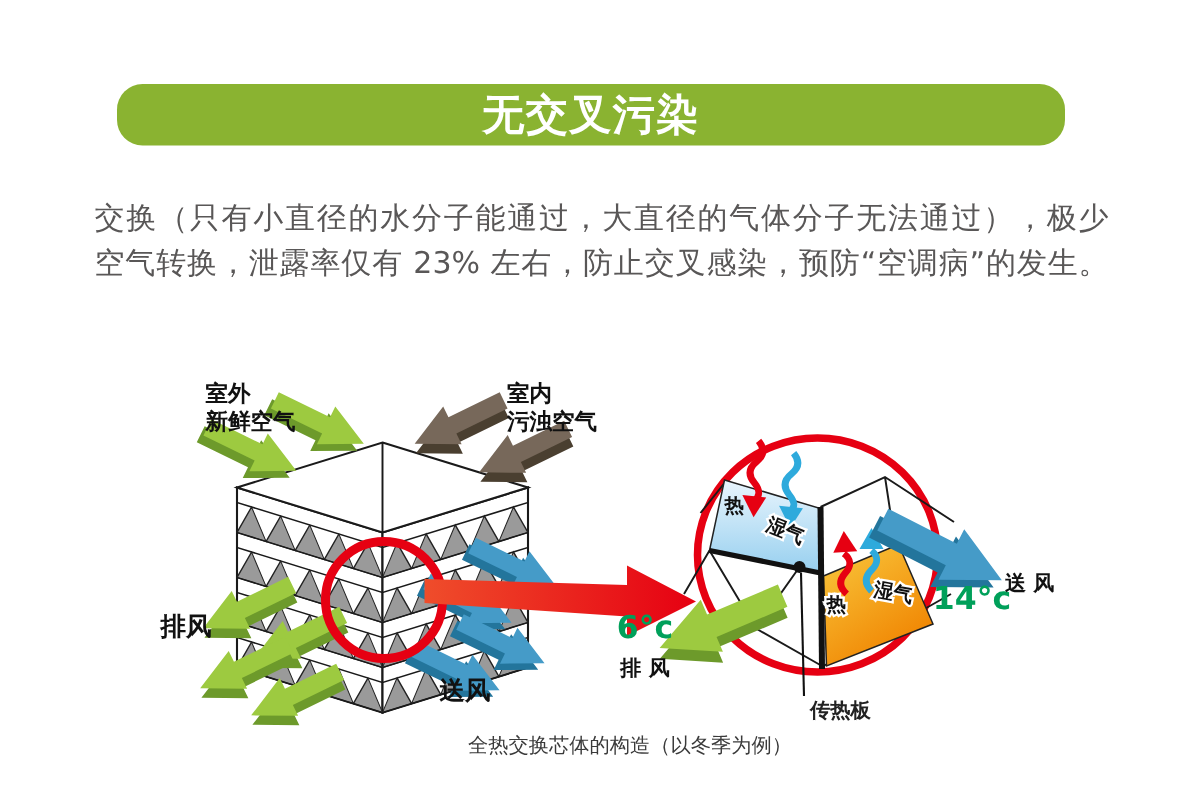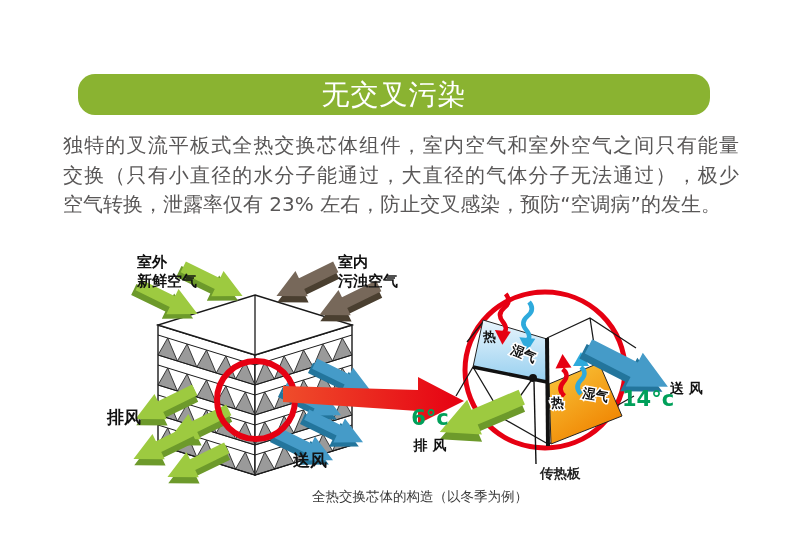--- a/index.html
+++ b/index.html
@@ -1,23 +1,23 @@
 <!DOCTYPE html>
 <html><head>
 <meta charset="utf-8">
 <style>
   html,body{margin:0;padding:0;background:#fff;}
   .page{
     position:relative;width:790px;height:538px;background:#ffffff;overflow:hidden;
     font-family:"DejaVu Sans","Liberation Sans",sans-serif;
   }
   .banner{
-    position:absolute;left:78px;top:74px;width:632px;height:41px;
+    position:absolute;left:78px;top:56px;width:632px;height:41px;
     background:#8ab331;border-radius:17px;
-    color:#ffffff;font-size:28px;font-weight:normal;
+    color:#ffffff;font-size:28px;font-weight:bold;
     text-align:center;line-height:42px;letter-spacing:1px;
   }
   .intro{
     position:absolute;left:63px;top:131px;width:676px;
     color:#595757;font-size:20px;font-weight:500;
   }
   .intro .intro-line{
     line-height:29.5px;text-align:justify;text-align-last:justify;
     white-space:nowrap;
   }
@@ -38,21 +38,20 @@
 </head>
 <body>
 
 <div class="page">
 
   <div class="banner">
     <span>无交叉污染</span>
   </div>
 
   <div class="intro">
-    <div class="intro-line">独特的叉流平板式全热交换芯体组件，室内空气和室外空气之间只有能量</div>
     <div class="intro-line">交换（只有小直径的水分子能通过，大直径的气体分子无法通过），极少</div>
     <div class="intro-line">空气转换，泄露率仅有 23% 左右，防止交叉感染，预防“空调病”的发生。</div>
   </div>
 
   <svg class="diagram-svg" width="790" height="538" viewBox="0 0 790 538">
     <defs>
       <polygon id="arrowPoly" points="-32,-6 6,-6 6,-14 34,0 6,14 6,6 -32,6"></polygon>
       <g id="band">
         <line x1="0" y1="10" x2="97" y2="10" stroke="#1a1a1a" stroke-width="1.1"></line>
         <polygon points="0,30 9.7,10 19.4,30" fill="#9a9a9a" stroke="#222" stroke-width="0.8"></polygon>

